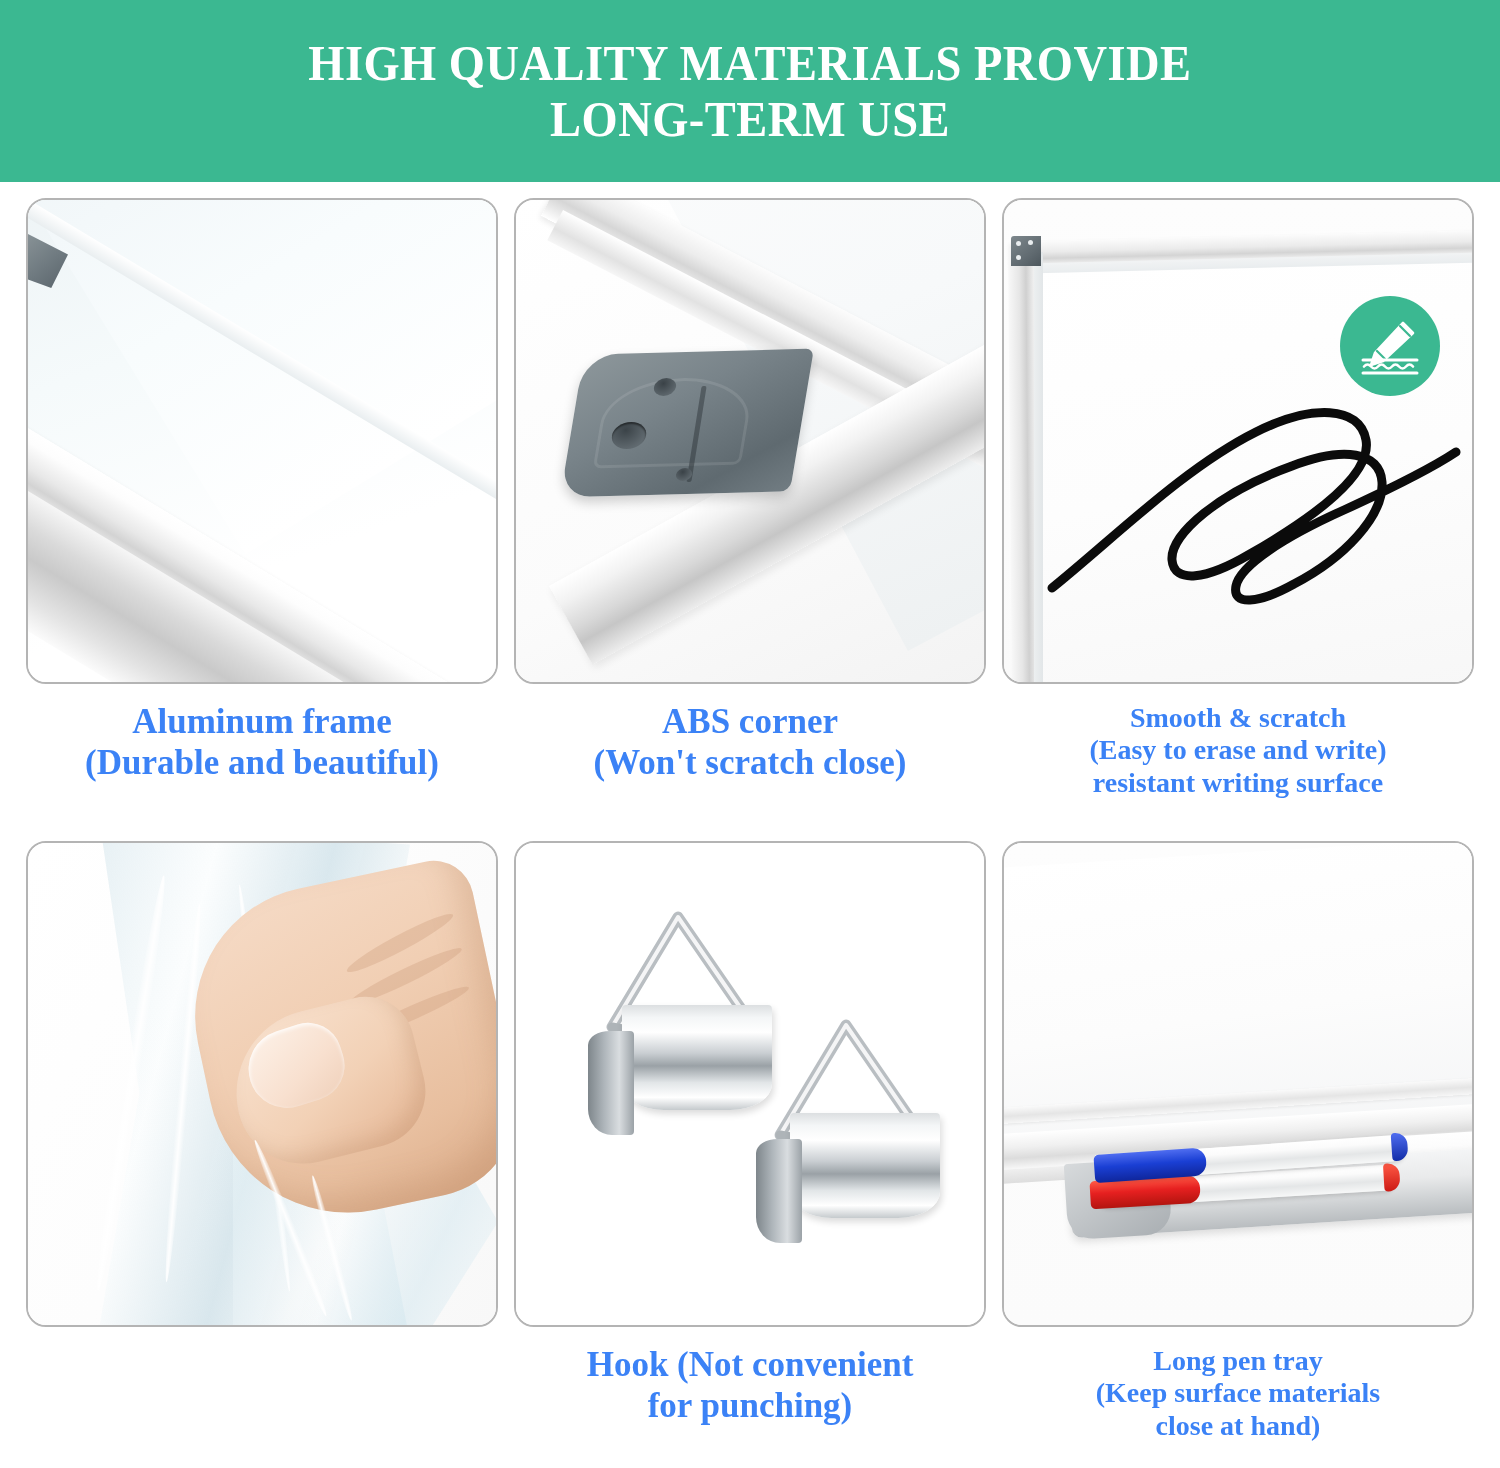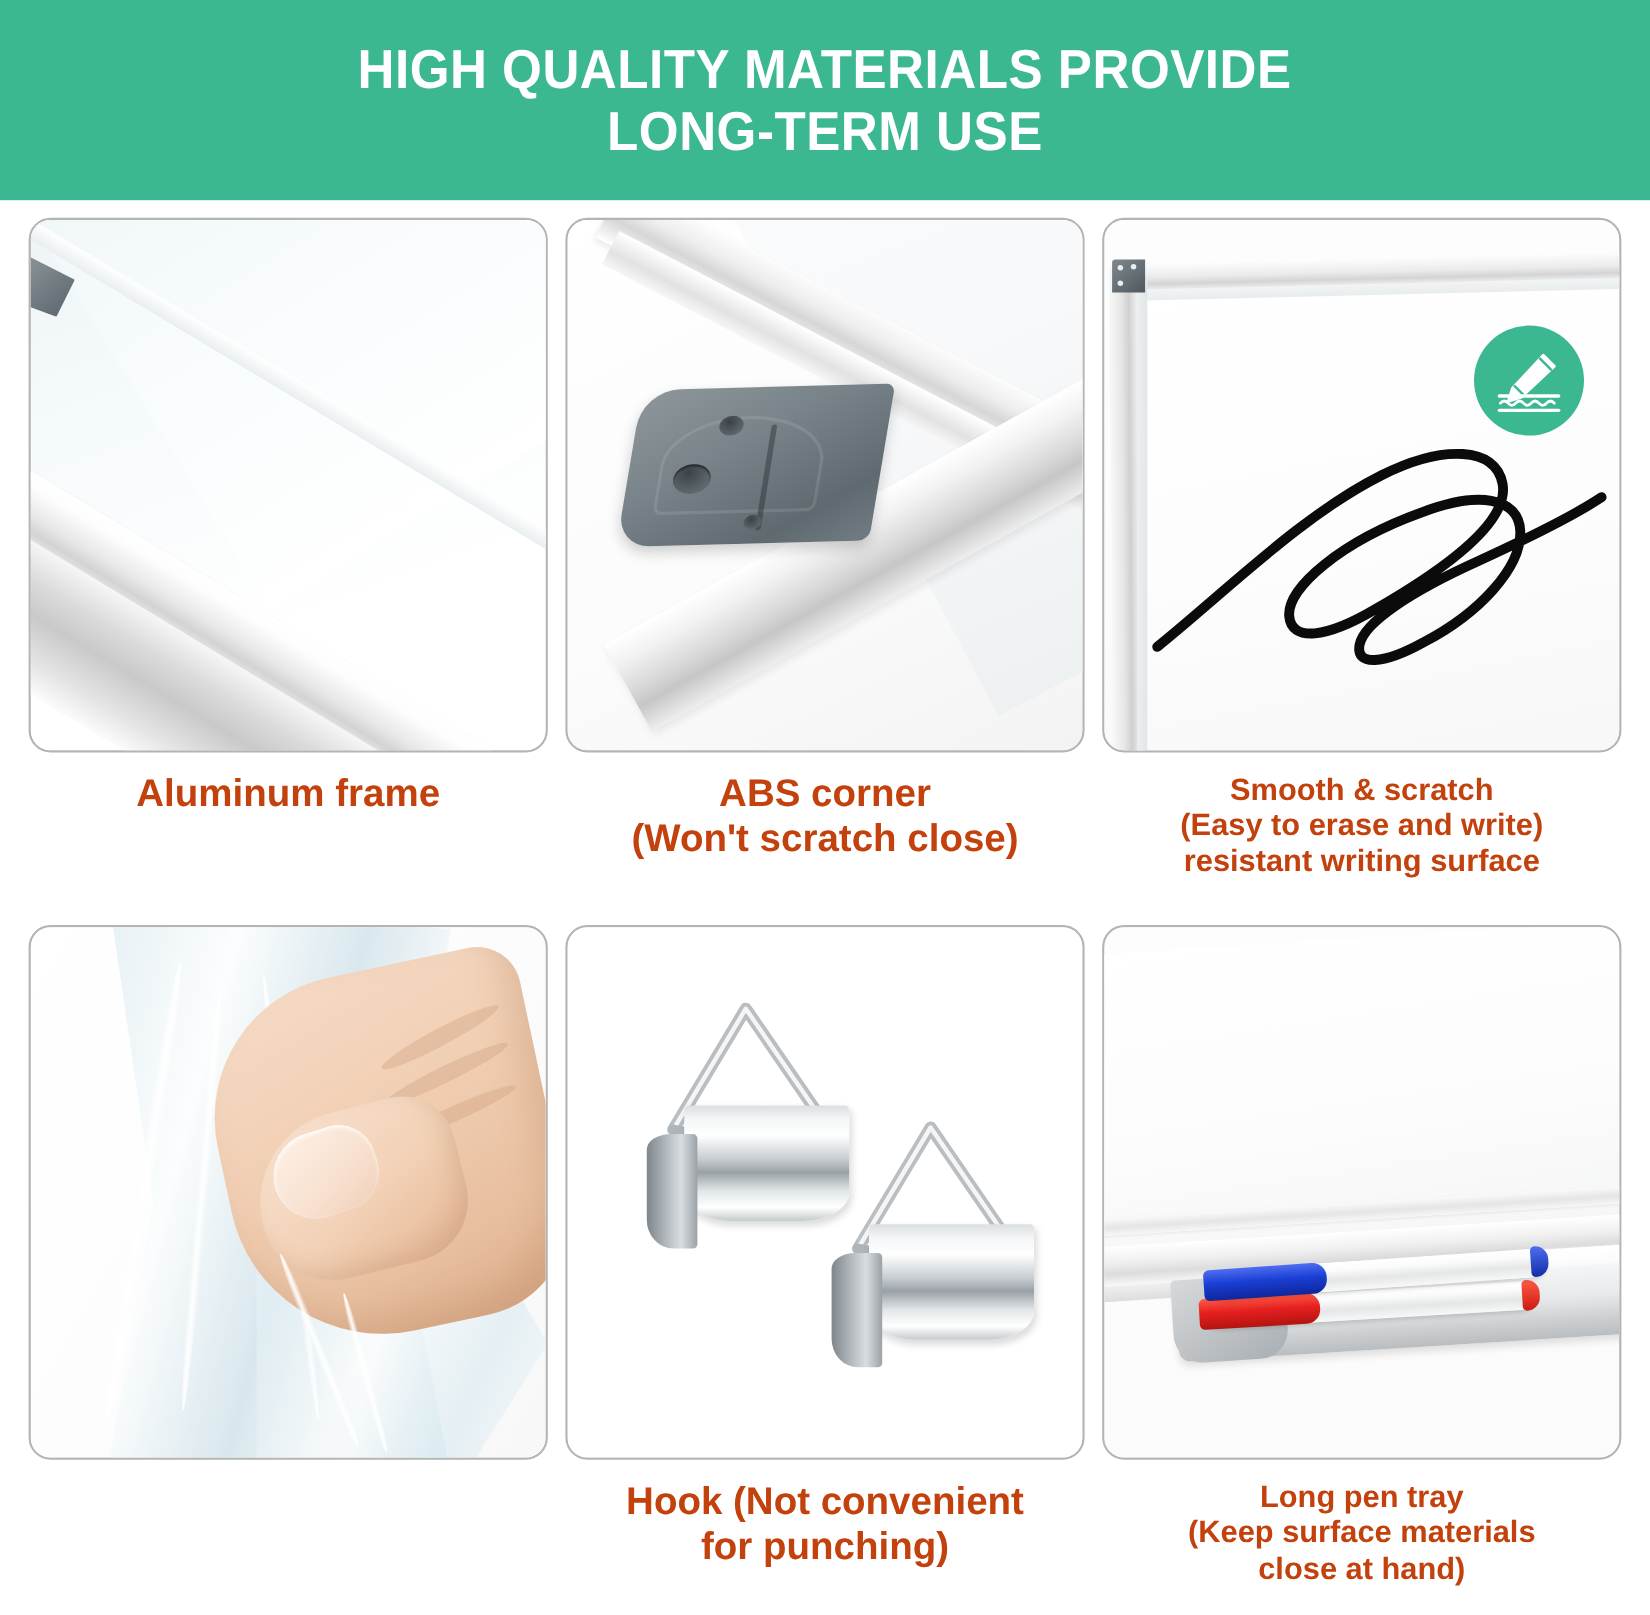--- a/index.html
+++ b/index.html
@@ -2,21 +2,21 @@
 <html><head>
 <meta charset="utf-8">
 <style>
   * { margin:0; padding:0; box-sizing:border-box; }
   html,body { width:1500px; height:1468px; }
   body {
     background:#ffffff;
     font-family:"Liberation Sans","DejaVu Sans",sans-serif;
     overflow:hidden;
   }
-  .page { position:relative; width:1500px; height:1128px; }
+  .page { position:relative; width:1500px; height:1128px;font-family:Liberation Serif, serif; }
 
   
   .header {
     position:absolute; left:0; top:0; width:1500px; height:182px;
     background:#3bb891;
     display:flex; flex-direction:column;
     align-items:center; justify-content:center;
   }
   .header-line {
     color:#ffffff;
@@ -48,21 +48,21 @@
     border:2px solid #b4b4b4;
     border-radius:20px;
     background:#ffffff;
     overflow:hidden;
   }
 
   .caption {
     width:480px;
     margin-top:18px;
     text-align:center;
-    color:#c2410c;
+    color:#3b82f6;
     font-weight:bold;
     font-size:35px;
     line-height:1.16;
   }
   .caption.tight { font-size:28px; }
 
   
   .p1-bg { position:absolute; inset:0; background:linear-gradient(160deg,#eef4f6 0%,#f5fafb 30%,#ffffff 70%); }
   .p1-board {
     position:absolute; left:-10%; top:-16%; width:150%; height:105%;
@@ -310,20 +310,21 @@
         <div class="p1-bg"></div>
         <div class="p1-board"></div>
         <div class="p1-top-edge"></div>
         <div class="p1-groove"></div>
         <div class="p1-rail"></div>
         <div class="p1-rail2"></div>
         <div class="p1-corner"></div>
       </div>
       <div class="caption">
         <div>Aluminum frame</div>
+        <div>(Durable and beautiful)</div>
       </div>
     </div>
 
     <div class="cell">
       <div class="photo">
         <div class="p2-bg"></div>
         <div class="p2-board"></div>
         <div class="p2-railTop"></div>
         <div class="p2-railTop2"></div>
         <div class="p2-railLeft"></div>

